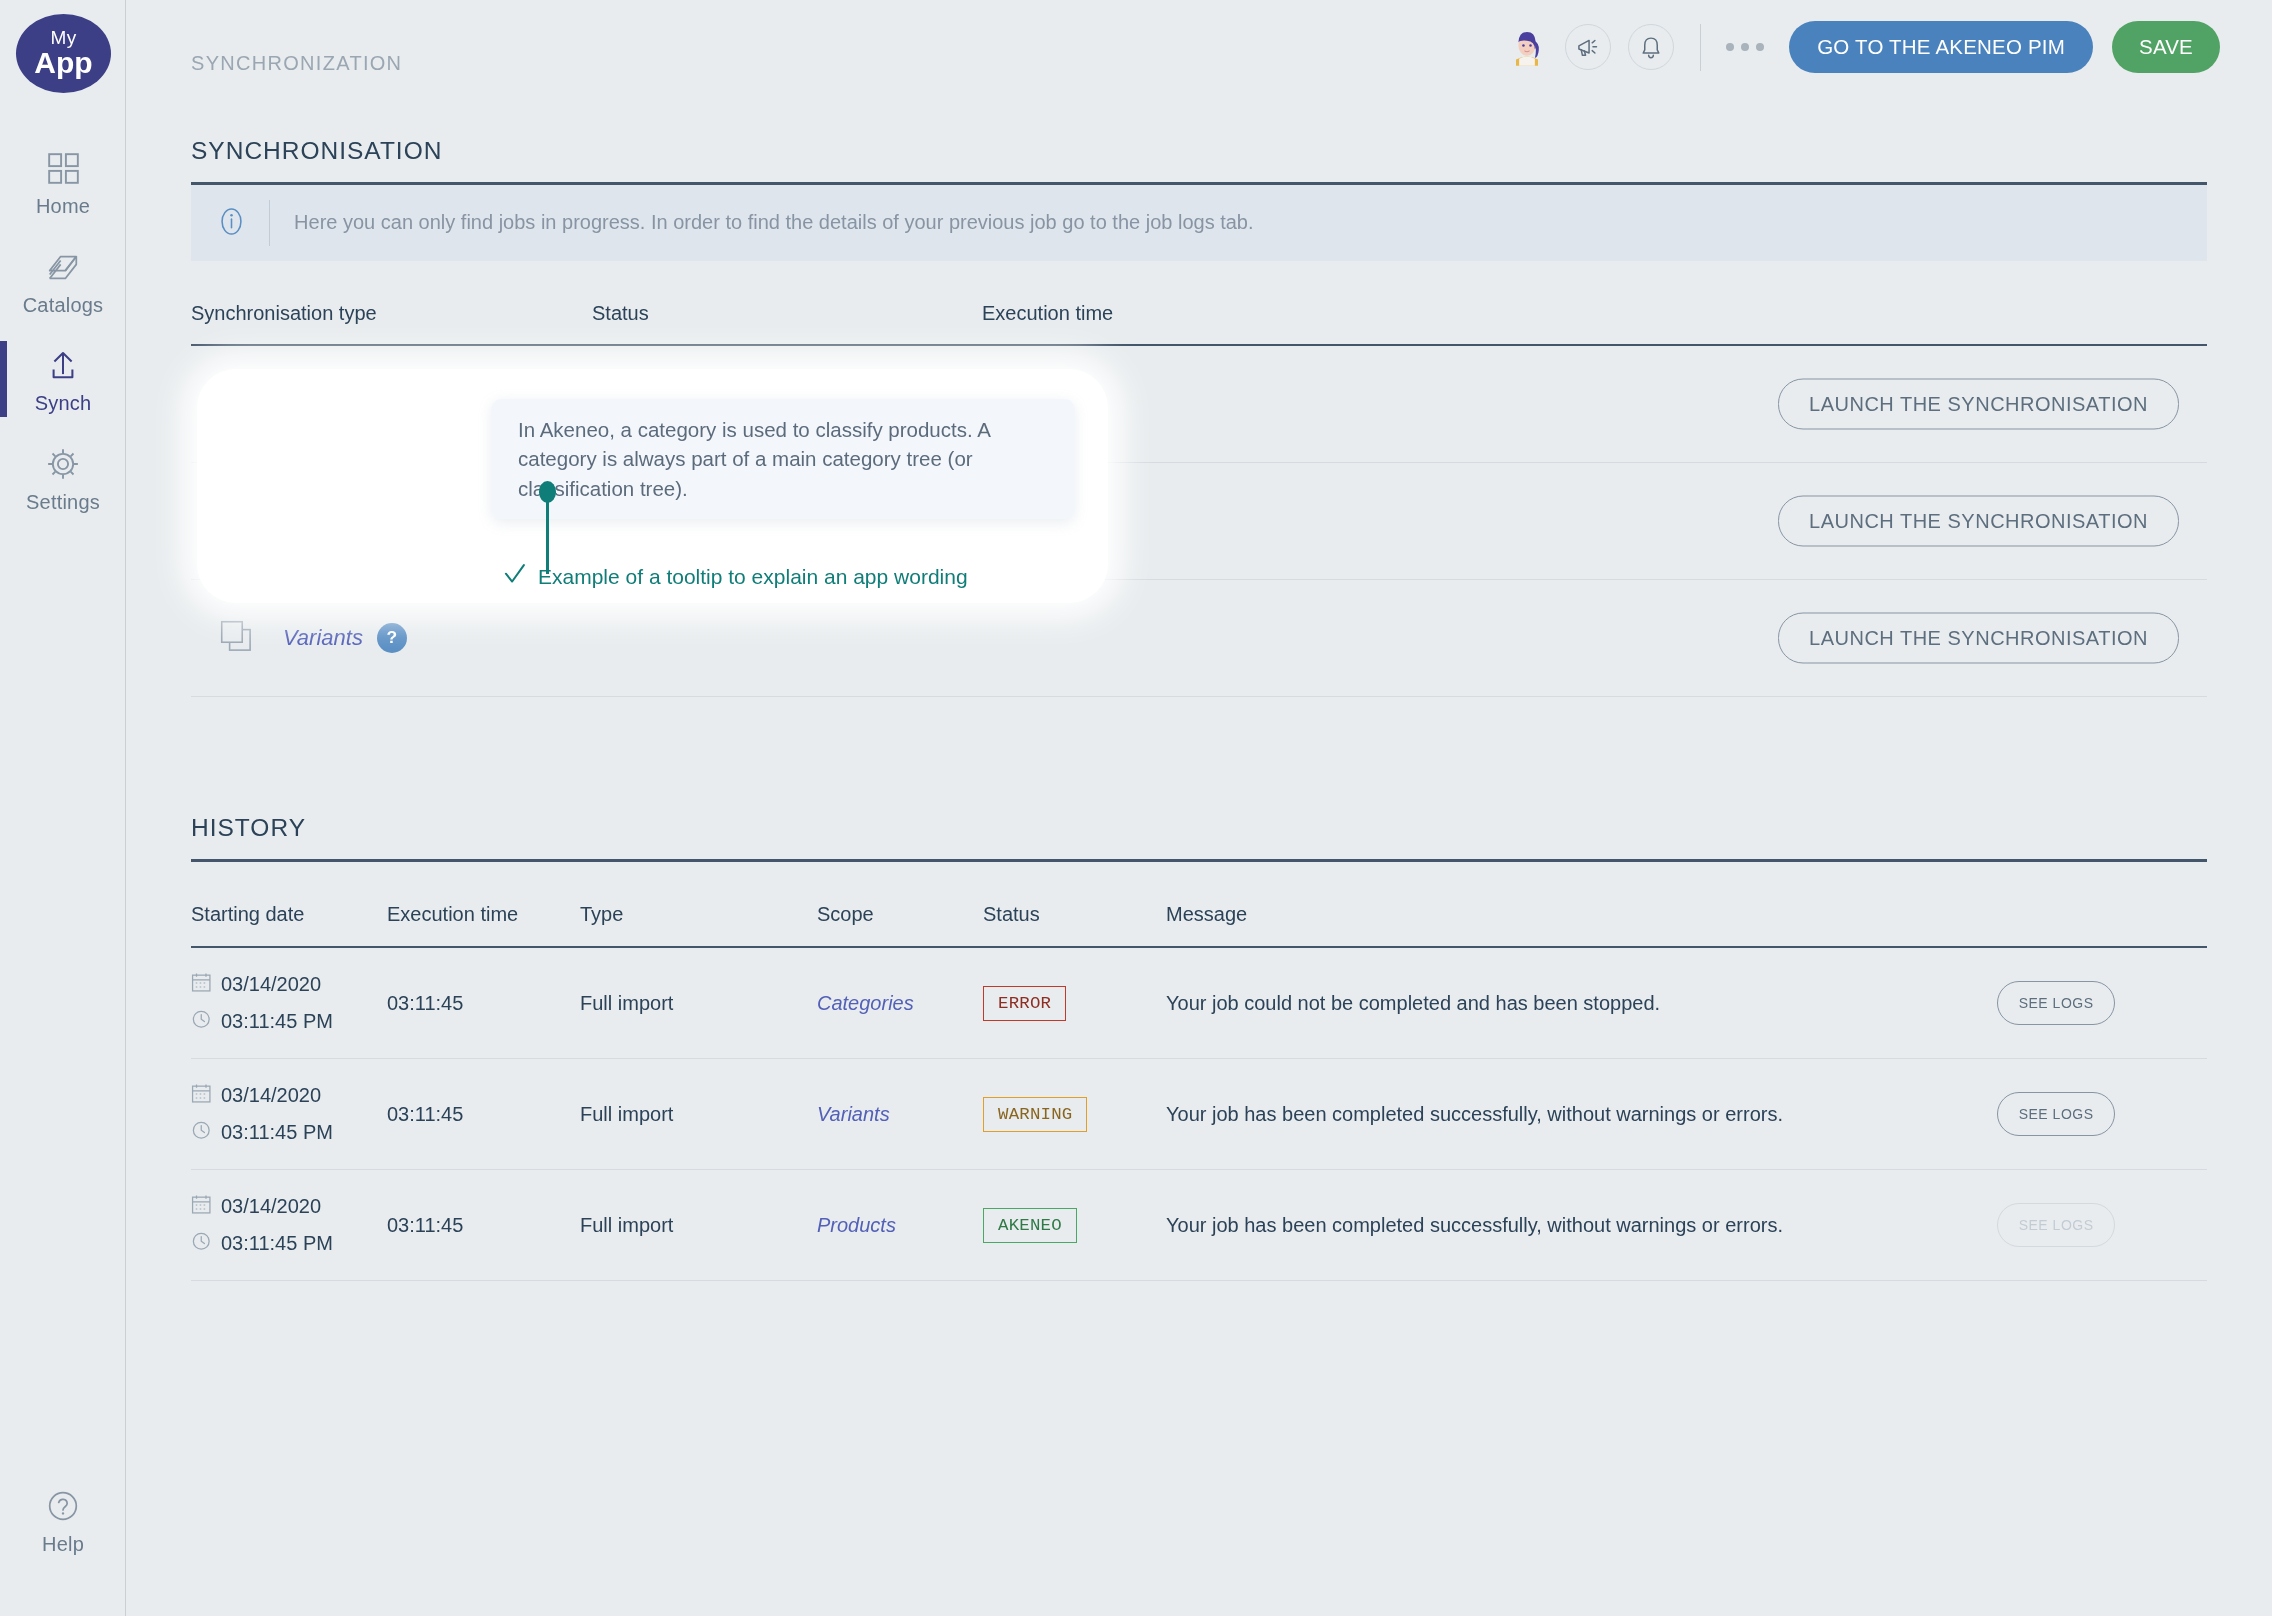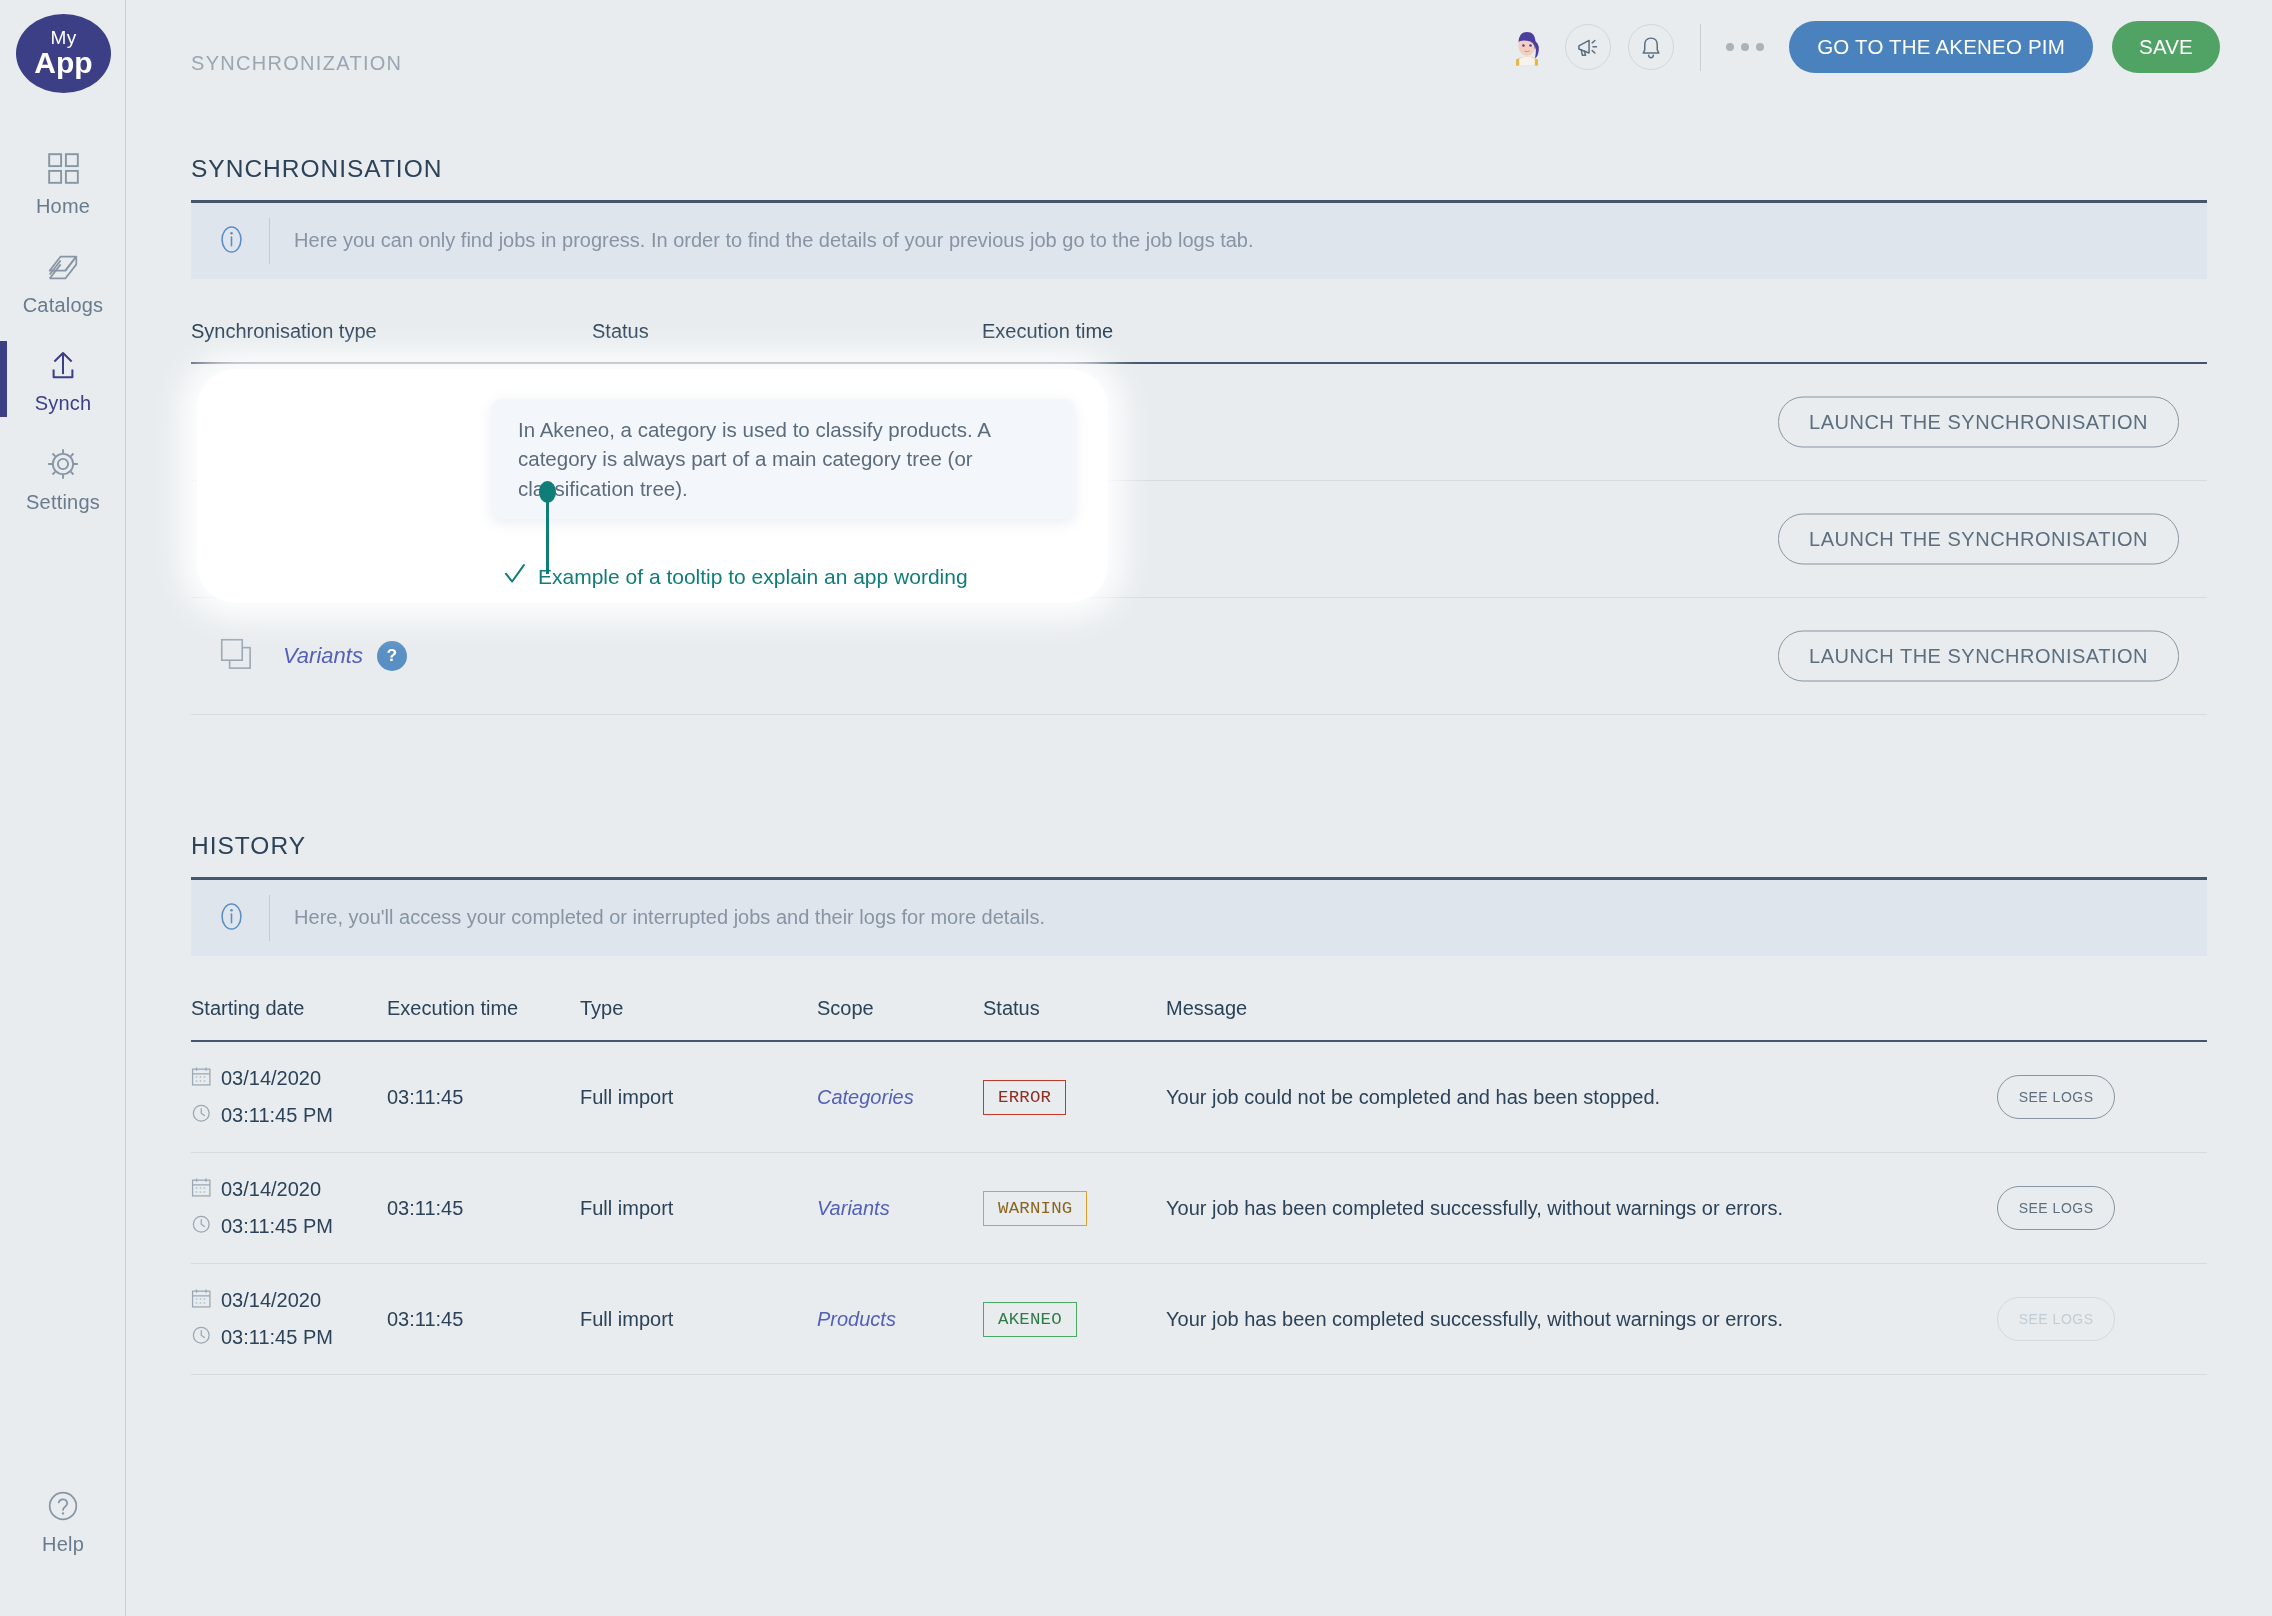--- a/index.html
+++ b/index.html
@@ -308,21 +308,21 @@
           <i></i>
         </span>
 
       <button class="btn-pim">GO TO THE AKENEO PIM</button>
       <button class="btn-save">SAVE</button>
     </div>
   </div>
 
   <div id="main">
 
-    <div class="sec-title" style="margin-top:62px">SYNCHRONISATION</div>
+    <div class="sec-title" style="margin-top:44px">SYNCHRONISATION</div>
     <div class="rule"></div>
     <div class="banner">
       <span class="i-ico">
         <svg width="33" height="33" viewBox="0 0 42 42" fill="none" stroke="#5a8fc4" stroke-width="2">
           <ellipse cx="21" cy="21" rx="12" ry="16"></ellipse>
           <path d="M21 18 v11" stroke-linecap="round"></path>
           <circle cx="21" cy="13" r="1.6" fill="#5a8fc4" stroke="none"></circle>
         </svg>
       </span>
       <span class="b-div"></span>
@@ -380,31 +380,20 @@
         <span class="s-name">
           <span>Variants</span>
           <span class="qmark">?</span>
         </span>
         <button class="launch-btn">LAUNCH THE SYNCHRONISATION</button>
       </div>
     </div>
 
     <div class="sec-title" style="margin-top:117px">HISTORY</div>
     <div class="rule"></div>
-    <div class="banner">
-      <span class="i-ico">
-        <svg width="33" height="33" viewBox="0 0 42 42" fill="none" stroke="#5a8fc4" stroke-width="2">
-          <ellipse cx="21" cy="21" rx="12" ry="16"></ellipse>
-          <path d="M21 18 v11" stroke-linecap="round"></path>
-          <circle cx="21" cy="13" r="1.6" fill="#5a8fc4" stroke="none"></circle>
-        </svg>
-      </span>
-      <span class="b-div"></span>
-      <span class="b-txt">Here, you'll access your completed or interrupted jobs and their logs for more details.</span>
-    </div>
 
     <div class="hist-head" style="margin-top:41px">
       <span class="hc1">Starting date</span>
       <span class="hc2">Execution time</span>
       <span class="hc3">Type</span>
       <span class="hc4">Scope</span>
       <span class="hc5">Status</span>
       <span class="hc6">Message</span>
     </div>
 

